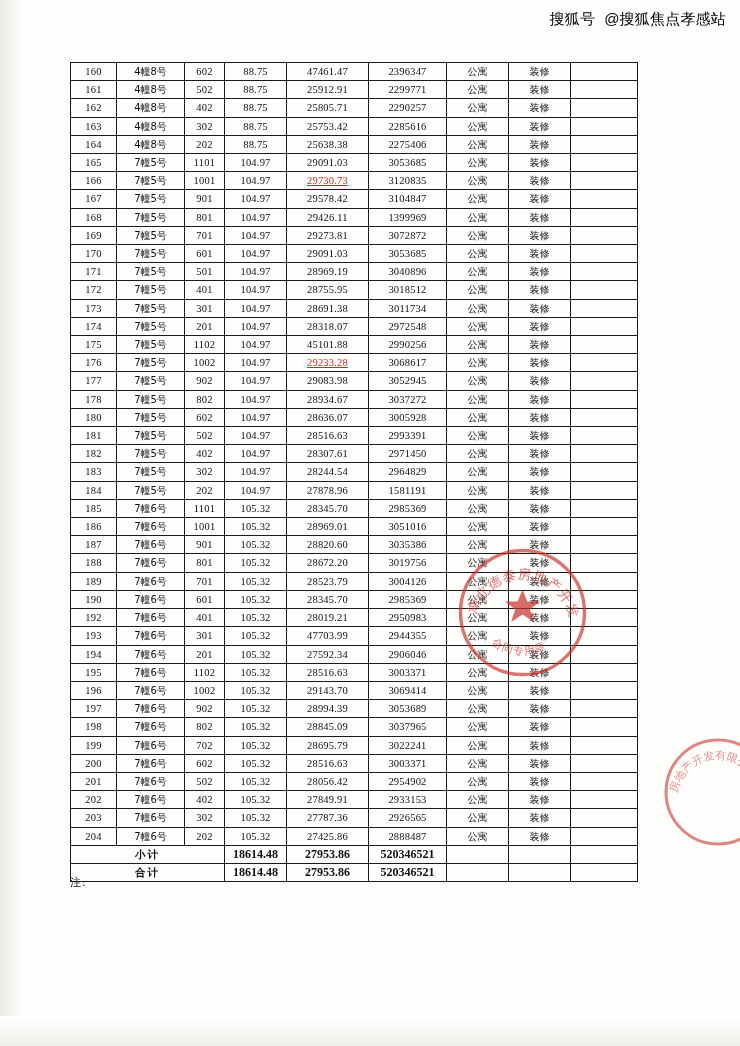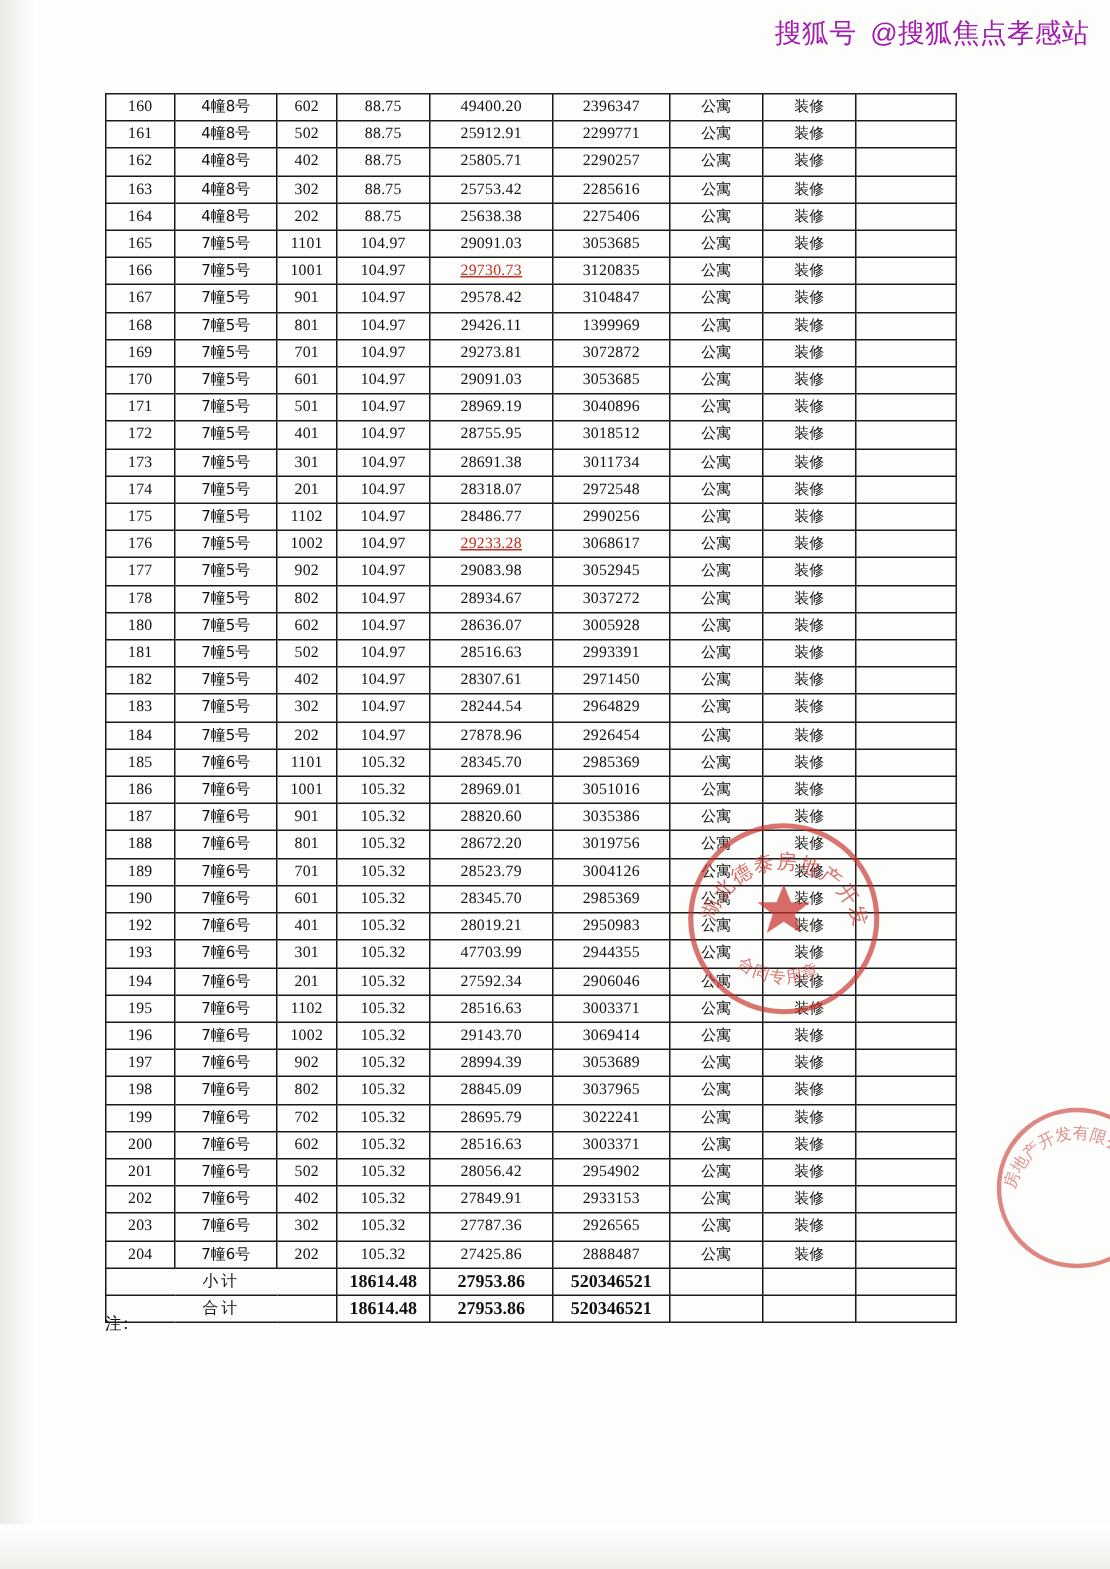--- a/index.html
+++ b/index.html
@@ -34,22 +34,22 @@
     left: 0; bottom: 0;
     width: 740px; height: 30px;
     background: linear-gradient(to top, #f0eeea, #ffffff);
     pointer-events: none;
   }
   .watermark {
     position: absolute;
     top: 10px;
     right: 14px;
     font-family: "Liberation Sans", sans-serif;
-    font-size: 18px;
-    color: #a21caf;
+    font-size: 15px;
+    color: #000000;
     letter-spacing: 0.2px;
     white-space: nowrap;
   }
   .watermark .sep {
     display: inline-block;
     width: 9px;
   }
 
   table.main {
     position: absolute;
@@ -91,20 +91,21 @@
     letter-spacing: 0.2px;
   }
   .red {
     color: #c02d22;
     text-decoration: underline;
   }
   .sum-label {
     font-family: "DejaVu Sans", "Liberation Sans", sans-serif;
     font-size: 10.5px;
     letter-spacing: 2px;
+    font-weight: bold;
   }
   .bold-num {
     font-weight: bold;
     font-family: "Liberation Serif", serif;
     font-size: 12px;
   }
 
   .note {
     position: absolute;
     left: 70px;
@@ -162,21 +163,21 @@
         <col class="c6">
         <col class="c7">
         <col class="c8">
     </colgroup>
     <tbody id="table-body">
         <tr>
           <td class="num">160</td>
           <td class="cn">4幢8号</td>
           <td class="num">602</td>
           <td class="num">88.75</td>
-          <td class="num">49400.20</td>
+          <td class="num">47461.47</td>
           <td class="num">2396347</td>
           <td class="cn">公寓</td>
           <td class="cn">装修</td>
           <td class="num"></td>
         </tr>
         <tr>
           <td class="num">161</td>
           <td class="cn">4幢8号</td>
           <td class="num">502</td>
           <td class="num">88.75</td>
@@ -327,21 +328,21 @@
           <td class="num">2972548</td>
           <td class="cn">公寓</td>
           <td class="cn">装修</td>
           <td class="num"></td>
         </tr>
         <tr>
           <td class="num">175</td>
           <td class="cn">7幢5号</td>
           <td class="num">1102</td>
           <td class="num">104.97</td>
-          <td class="num">28486.77</td>
+          <td class="num">45101.88</td>
           <td class="num">2990256</td>
           <td class="cn">公寓</td>
           <td class="cn">装修</td>
           <td class="num"></td>
         </tr>
         <tr>
           <td class="num">176</td>
           <td class="cn">7幢5号</td>
           <td class="num">1002</td>
           <td class="num">104.97</td>
@@ -416,21 +417,21 @@
           <td class="cn">公寓</td>
           <td class="cn">装修</td>
           <td class="num"></td>
         </tr>
         <tr>
           <td class="num">184</td>
           <td class="cn">7幢5号</td>
           <td class="num">202</td>
           <td class="num">104.97</td>
           <td class="num">27878.96</td>
-          <td class="num">2926454</td>
+          <td class="num">1581191</td>
           <td class="cn">公寓</td>
           <td class="cn">装修</td>
           <td class="num"></td>
         </tr>
         <tr>
           <td class="num">185</td>
           <td class="cn">7幢6号</td>
           <td class="num">1101</td>
           <td class="num">105.32</td>
           <td class="num">28345.70</td>

